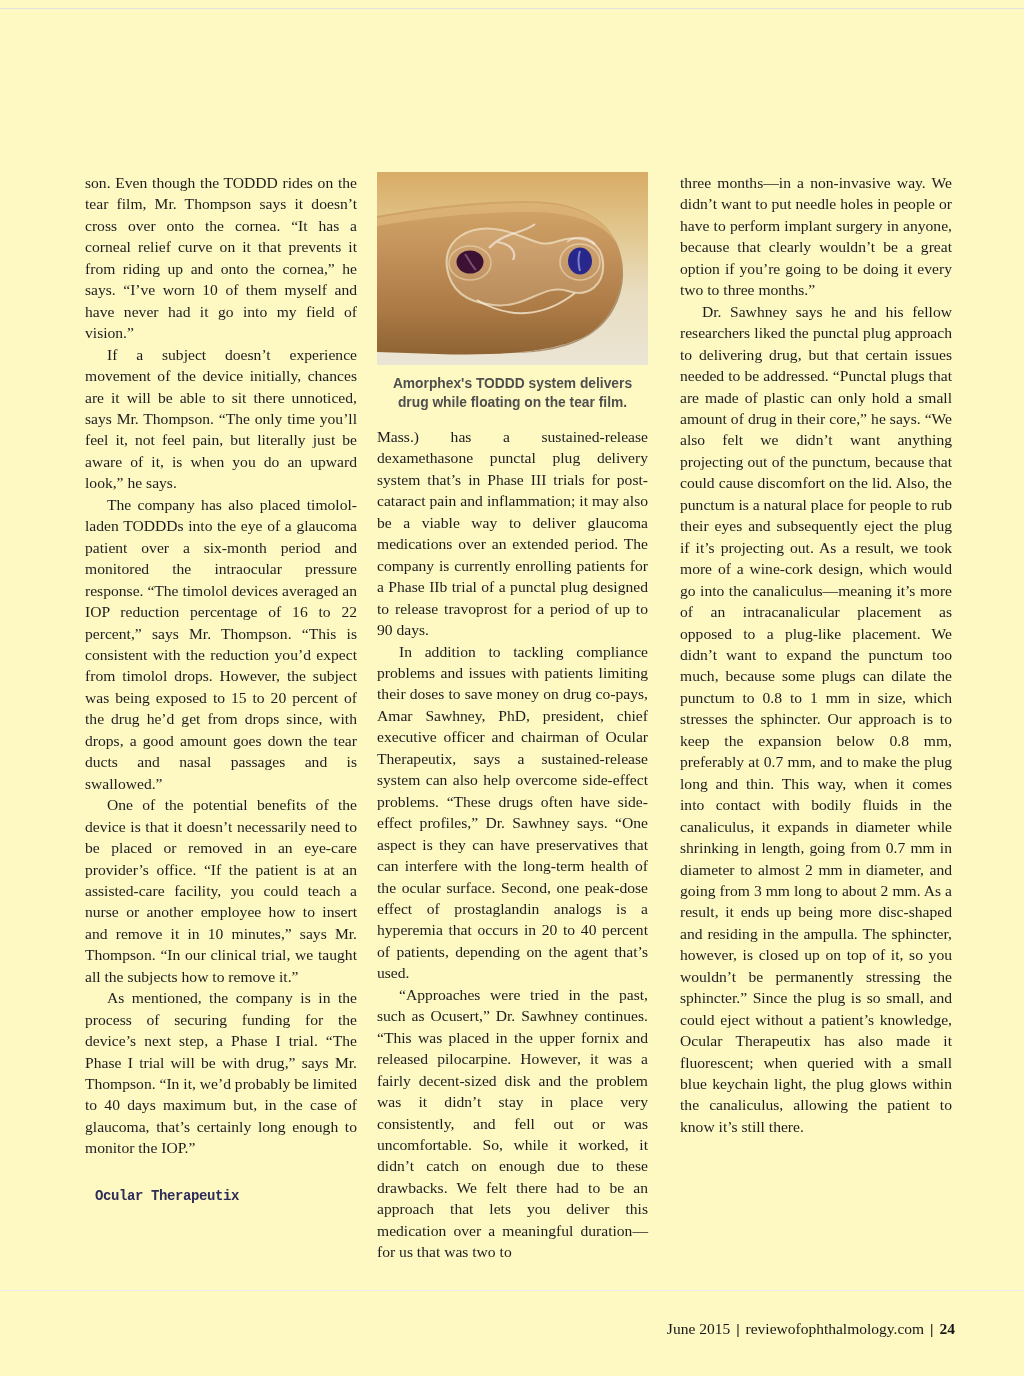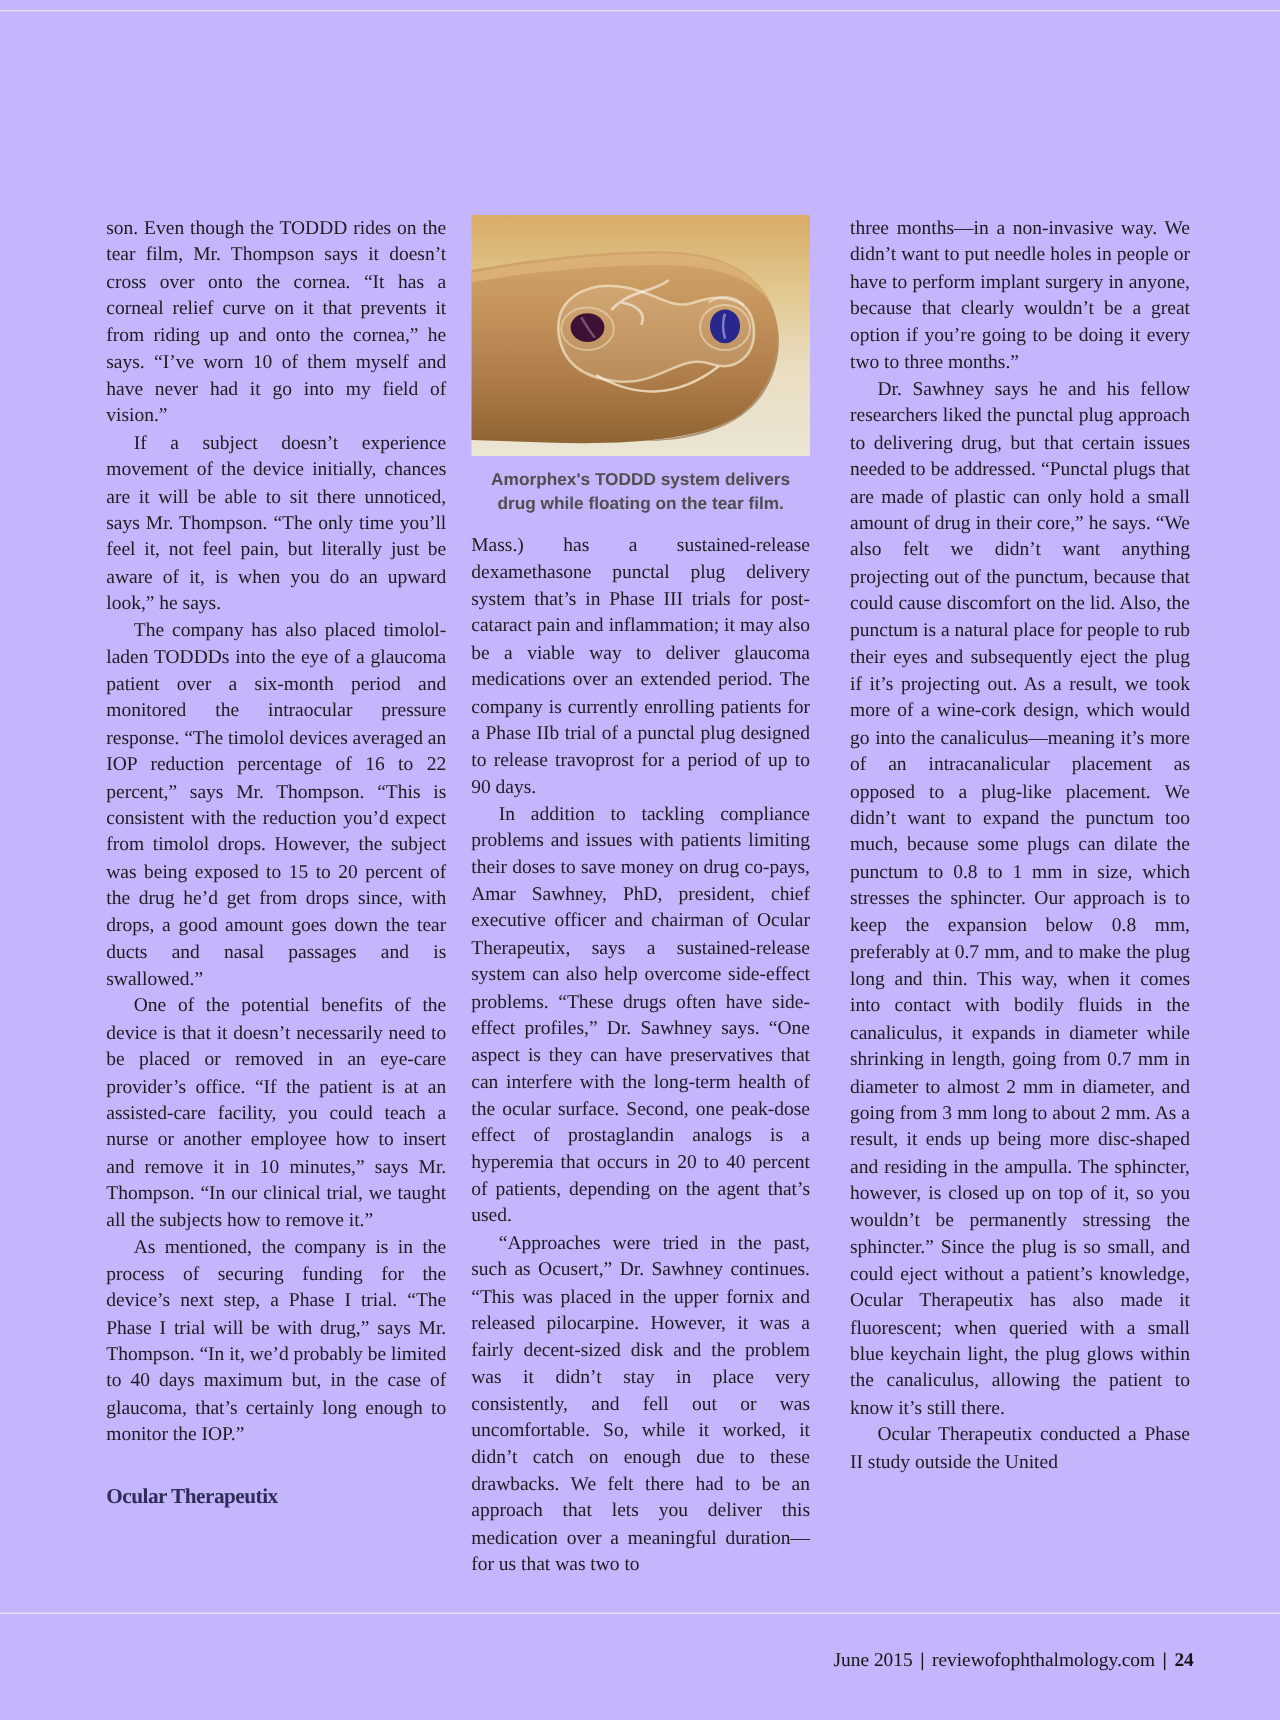--- a/index.html
+++ b/index.html
@@ -3,45 +3,45 @@
 <meta charset="utf-8">
 <style>
   html, body { margin: 0; padding: 0; }
   body {
     width: 1024px; height: 1376px;
     background: #ffffff;
     font-family: "Liberation Serif", serif;
     position: relative;
     overflow: hidden;
   }
-  .page { position: absolute; inset: 0; background: #c4b5fd; }
+  .page { position: absolute; inset: 0; background: #fef9c3; }
   .top-rule { position: absolute; top: 8px; left: 0; width: 1024px; height: 1px; background: #e2e2e2; }
   .bottom-rule { position: absolute; top: 1290px; left: 0; width: 1024px; height: 1px; background: #ededed; }
 
   .col {
     position: absolute; top: 172px; width: 272px;
     color: #1d1d1f;
     font-size: 15.6px; line-height: 21.45px;
     text-align: justify;
     hyphens: auto; -webkit-hyphens: auto;
   }
   .col1 { left: 85px; }
   .col2 { left: 377px; width: 271px; }
   .col3 { left: 680px; }
 
   .para { margin: 0; text-indent: 22px; }
   .para.cont { text-indent: 0; }
 
   .heading {
-    font-family: Liberation Serif, serif;
+    font-family: Liberation Mono, monospace;
     font-weight: bold;
     color: #2e2c58;
-    font-size: 17px;
+    font-size: 14px;
     letter-spacing: -0.4px;
-    margin: 27px 0 16px 0;
+    margin: 27px 0 16px 10px;
     text-align: left;
     text-indent: 0;
   }
 
   figure { margin: 0 0 14px 0; }
   .photo { width: 271px; height: 193px; display: block; }
   figcaption {
     font-family: "Liberation Sans", sans-serif;
     font-weight: bold;
     color: #4f4f4f;
@@ -110,19 +110,18 @@
       <figcaption>Amorphex's TODDD system delivers drug while floating on the tear film.</figcaption>
     </figure>
     <p class="para cont">Mass.) has a sustained-release dexamethasone punctal plug delivery system that’s in Phase III trials for post-cataract pain and inflammation; it may also be a viable way to deliver glaucoma medications over an extended period. The company is currently enrolling patients for a Phase IIb trial of a punctal plug designed to release travoprost for a period of up to 90 days.</p>
     <p class="para">In addition to tackling compliance problems and issues with patients limiting their doses to save money on drug co-pays, Amar Sawhney, PhD, president, chief executive officer and chairman of Ocular Therapeutix, says a sustained-release system can also help overcome side-effect problems. “These drugs often have side-effect profiles,” Dr. Sawhney says. “One aspect is they can have preservatives that can interfere with the long-term health of the ocular surface. Second, one peak-dose effect of prostaglandin analogs is a hyperemia that occurs in 20 to 40 percent of patients, depending on the agent that’s used.</p>
     <p class="para">“Approaches were tried in the past, such as Ocusert,” Dr. Sawhney continues. “This was placed in the upper fornix and released pilocarpine. However, it was a fairly decent-sized disk and the problem was it didn’t stay in place very consistently, and fell out or was uncomfortable. So, while it worked, it didn’t catch on enough due to these drawbacks. We felt there had to be an approach that lets you deliver this medication over a meaningful duration—for us that was two to</p>
   </div>
 
   <div class="col col3">
     <p class="para cont">three months—in a non-invasive way. We didn’t want to put needle holes in people or have to perform implant surgery in anyone, because that clearly wouldn’t be a great option if you’re going to be doing it every two to three months.”</p>
     <p class="para">Dr. Sawhney says he and his fellow researchers liked the punctal plug approach to delivering drug, but that certain issues needed to be addressed. “Punctal plugs that are made of plastic can only hold a small amount of drug in their core,” he says. “We also felt we didn’t want anything projecting out of the punctum, because that could cause discomfort on the lid. Also, the punctum is a natural place for people to rub their eyes and subsequently eject the plug if it’s projecting out. As a result, we took more of a wine-cork design, which would go into the canaliculus—meaning it’s more of an intracanalicular placement as opposed to a plug-like placement. We didn’t want to expand the punctum too much, because some plugs can dilate the punctum to 0.8 to 1 mm in size, which stresses the sphincter. Our approach is to keep the expansion below 0.8 mm, preferably at 0.7 mm, and to make the plug long and thin. This way, when it comes into contact with bodily fluids in the canaliculus, it expands in diameter while shrinking in length, going from 0.7 mm in diameter to almost 2 mm in diameter, and going from 3 mm long to about 2 mm. As a result, it ends up being more disc-shaped and residing in the ampulla. The sphincter, however, is closed up on top of it, so you wouldn’t be permanently stressing the sphincter.” Since the plug is so small, and could eject without a patient’s knowledge, Ocular Therapeutix has also made it fluorescent; when queried with a small blue keychain light, the plug glows within the canaliculus, allowing the patient to know it’s still there.</p>
-    <p class="para">Ocular Therapeutix conducted a Phase II study outside the United</p>
   </div>
 
   <div class="footer">
     <span>June 2015</span><span class="sep">|</span><span>reviewofophthalmology.com</span><span class="sep">|</span><span class="pagenum">24</span>
   </div>
 </div>
 
 </body></html>

